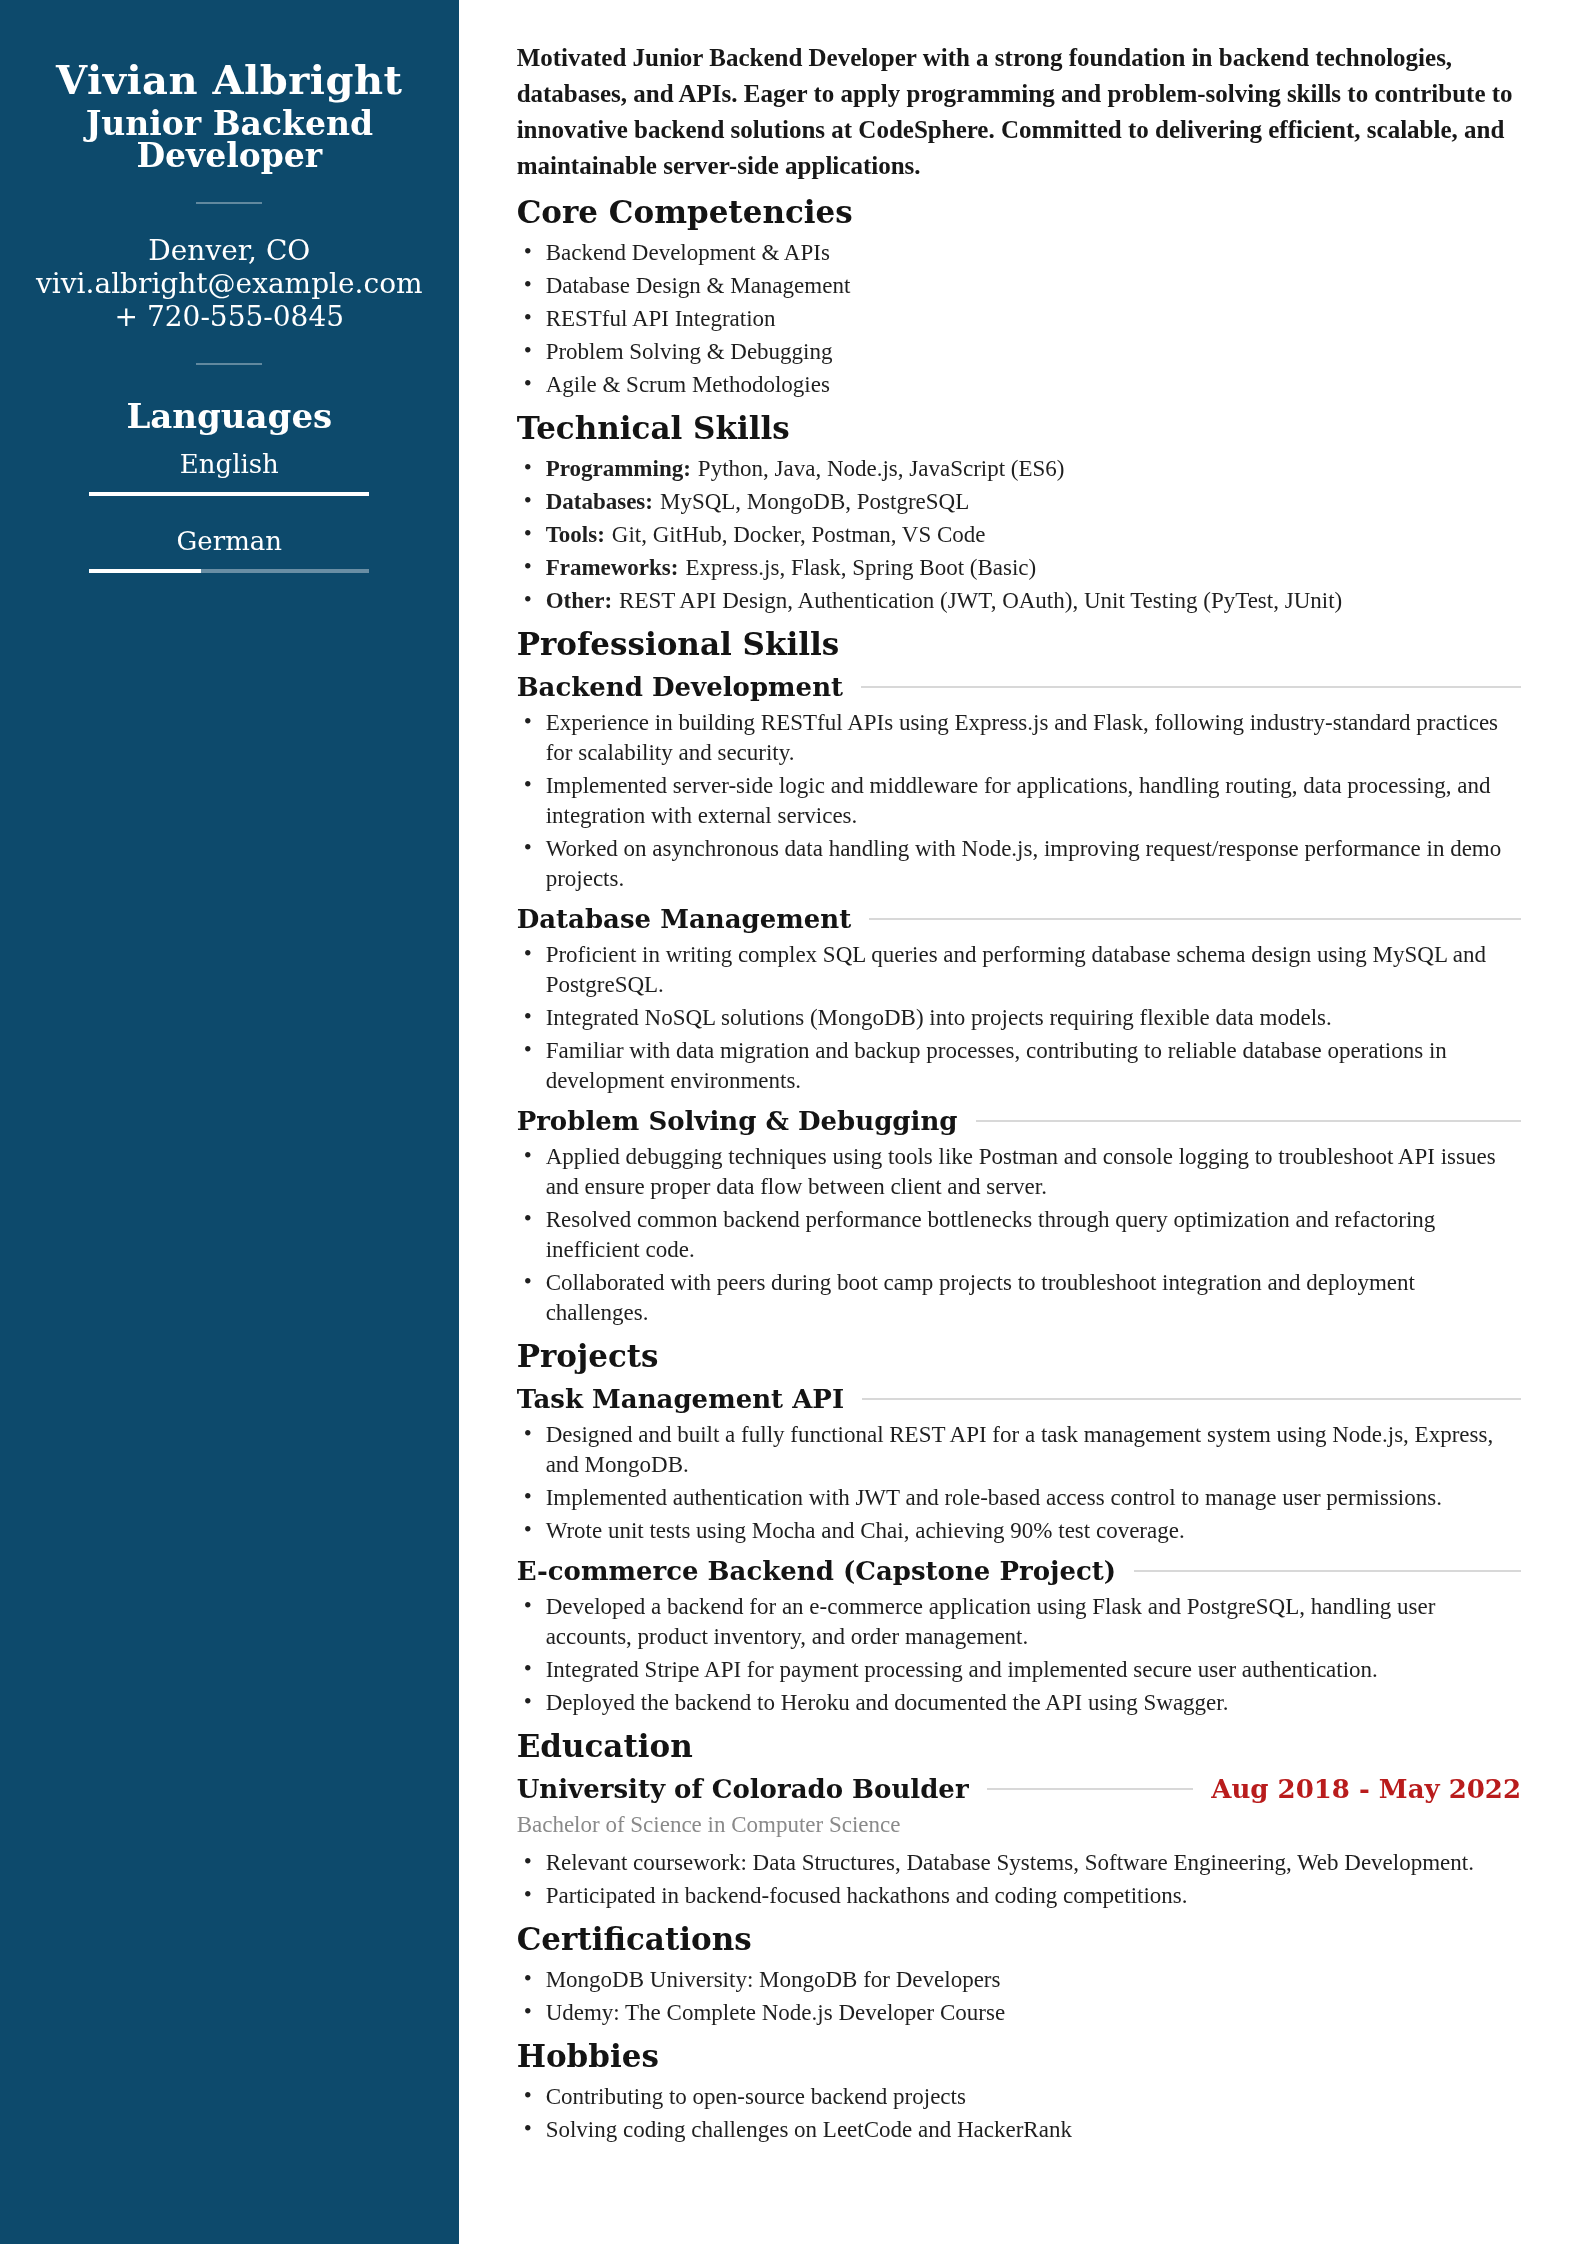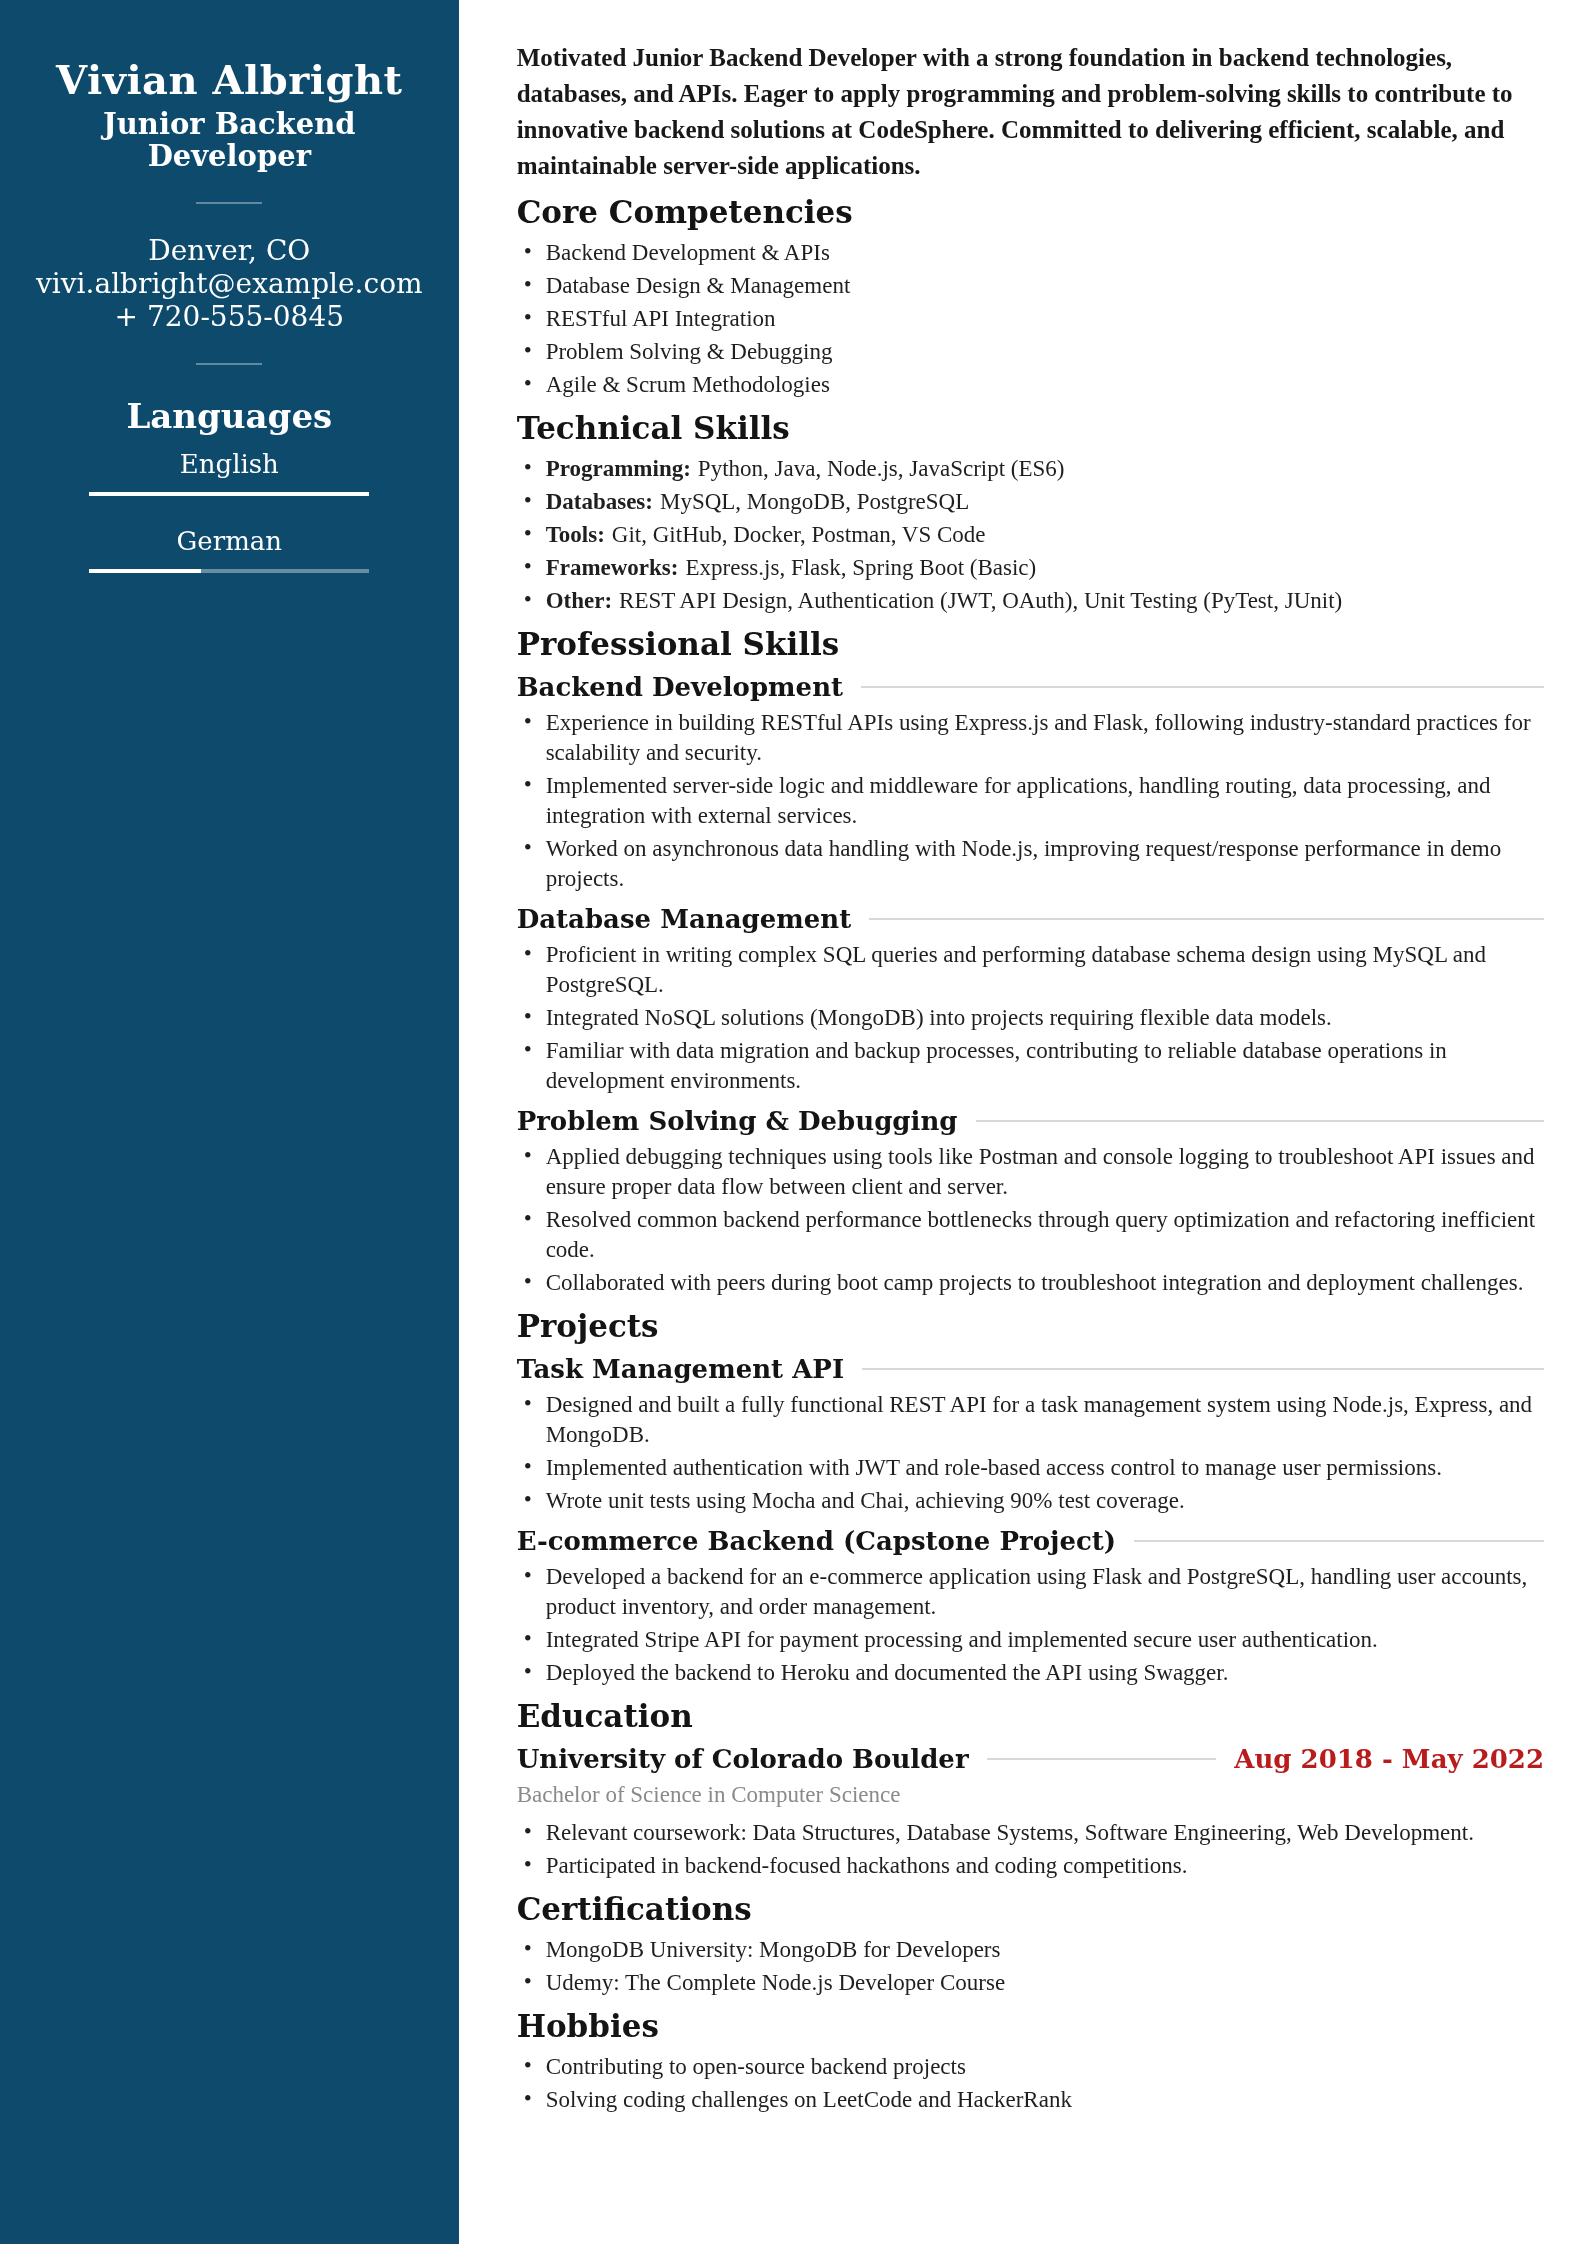--- a/index.html
+++ b/index.html
@@ -9,30 +9,30 @@
     font-family:"Liberation Serif", serif;
   }
   
   .sidebar {
     flex:0 0 450px; box-sizing:border-box;
     background:#0d4a6c; color:#ffffff;
     text-align:center; padding:56px 36px 0 36px;
     font-family:"DejaVu Serif", serif;
   }
   .name { font-size:40px; line-height:48px; font-weight:bold; margin:0; letter-spacing:0.5px; }
-  .job-title { font-size:29px; line-height:32px; font-weight:bold; margin-top:4px; }
+  .job-title { font-size:33px; line-height:32px; font-weight:bold; margin-top:4px; }
   .sdivider { width:66px; height:2px; background:rgba(255,255,255,0.35); margin:30px auto; }
   .contact div { font-size:28px; line-height:33px; }
   .side-heading { font-size:34px; line-height:42px; font-weight:bold; margin:2px 0 10px 0; }
   .lang { margin-bottom:28px; }
   .lang-name { font-size:26px; line-height:34px; margin-bottom:11px; }
   .lang-bar { width:280px; height:4px; margin:0 auto; background:rgba(255,255,255,0.38); }
   .lang-fill { height:4px; background:#ffffff; }
   
-  .main { flex:1; box-sizing:border-box; padding:40px 44px 0 58px; }
+  .main { flex:1; box-sizing:border-box; padding:40px 67px 0 58px; }
   .summary { font-size:25px; line-height:36px; font-weight:bold; margin:0 0 10px 0; color:#181818; }
   h2.sec {
     font-family:"DejaVu Serif", serif; color:#141414;
     font-size:31px; line-height:36px; font-weight:bold; margin:10px 0 8px 0;
   }
   .subhead-row { display:flex; align-items:center; margin:8px 0 4px 0; }
   .subhead-row h3 {
     font-family:"DejaVu Serif", serif; color:#141414;
     font-size:26px; line-height:34px; font-weight:bold; margin:0; white-space:nowrap;
   }

